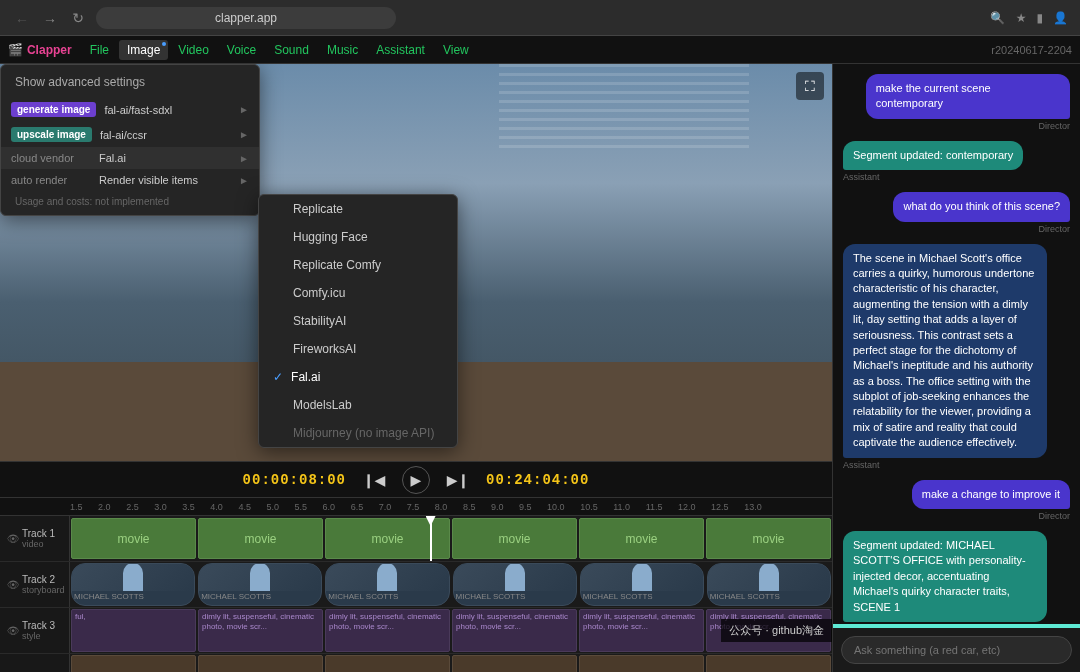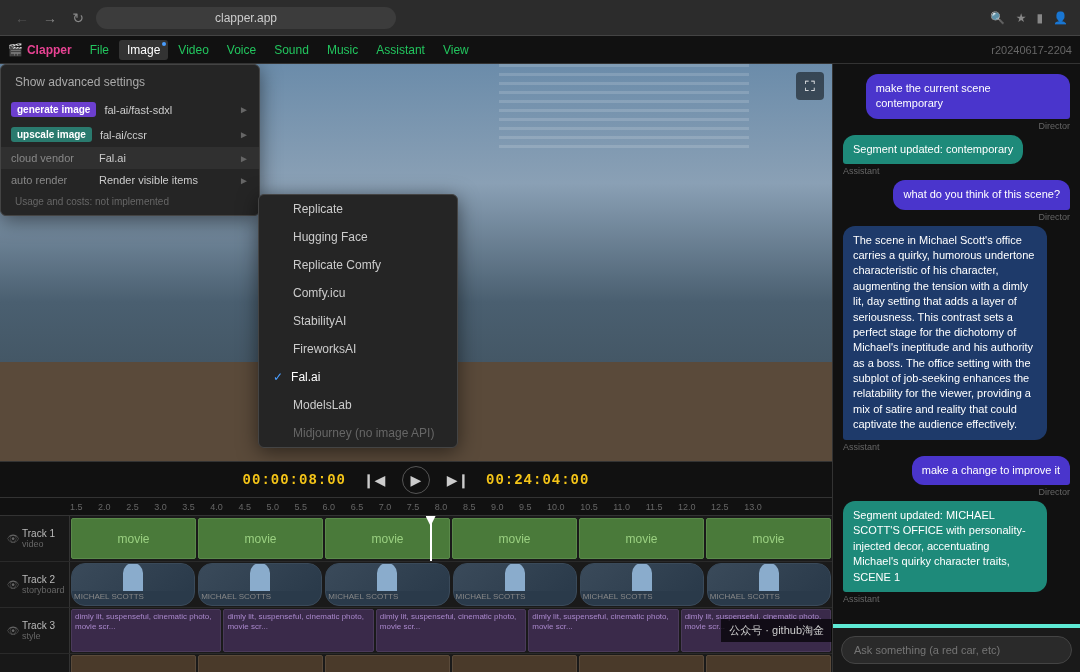--- a/index.html
+++ b/index.html
@@ -505,21 +505,21 @@
       border-left: 1px solid #333;
       display: flex;
       flex-direction: column;
     }
     .chat-messages {
       flex: 1;
       overflow-y: auto;
       padding: 10px;
       display: flex;
       flex-direction: column;
-      gap: 4px;
+      gap: 10px;
     }
     .chat-msg {
       max-width: 90%;
       padding: 7px 10px;
       border-radius: 12px;
       font-size: 11px;
       line-height: 1.4;
     }
     .chat-msg.director {
       background: #4a35cc;
@@ -797,20 +797,23 @@
           <div class="track-label" style="position:relative; padding-left: 22px;">
             <span class="track-eye">👁</span>
             <div class="track-label-inner">
               <span class="track-name">Track 3</span>
               <span class="track-type">style</span>
             </div>
           </div>
           <div class="track-content">
             <div class="style-clips">
               <div class="style-clip">
+                <span class="style-clip-text">ful,</span>
+              </div>
+              <div class="style-clip">
                 <span class="style-clip-text">dimly lit, suspenseful, cinematic photo, movie scr...</span>
               </div>
               <div class="style-clip">
                 <span class="style-clip-text">dimly lit, suspenseful, cinematic photo, movie scr...</span>
               </div>
               <div class="style-clip">
                 <span class="style-clip-text">dimly lit, suspenseful, cinematic photo, movie scr...</span>
               </div>
               <div class="style-clip">
                 <span class="style-clip-text">dimly lit, suspenseful, cinematic photo, movie scr...</span>

